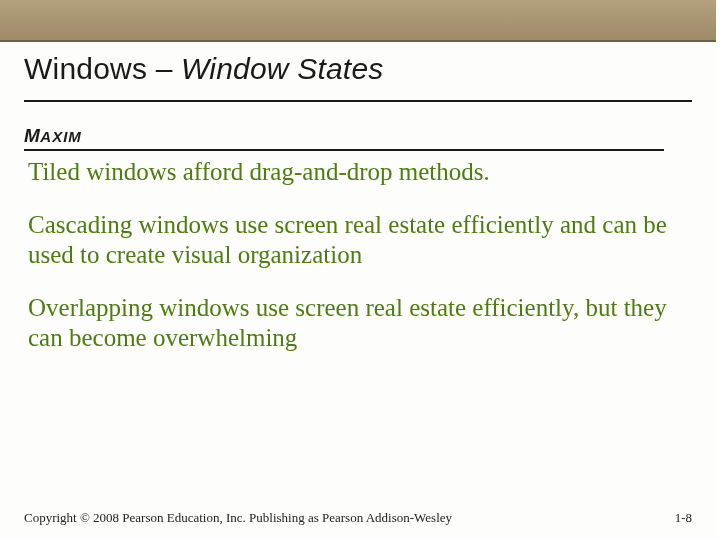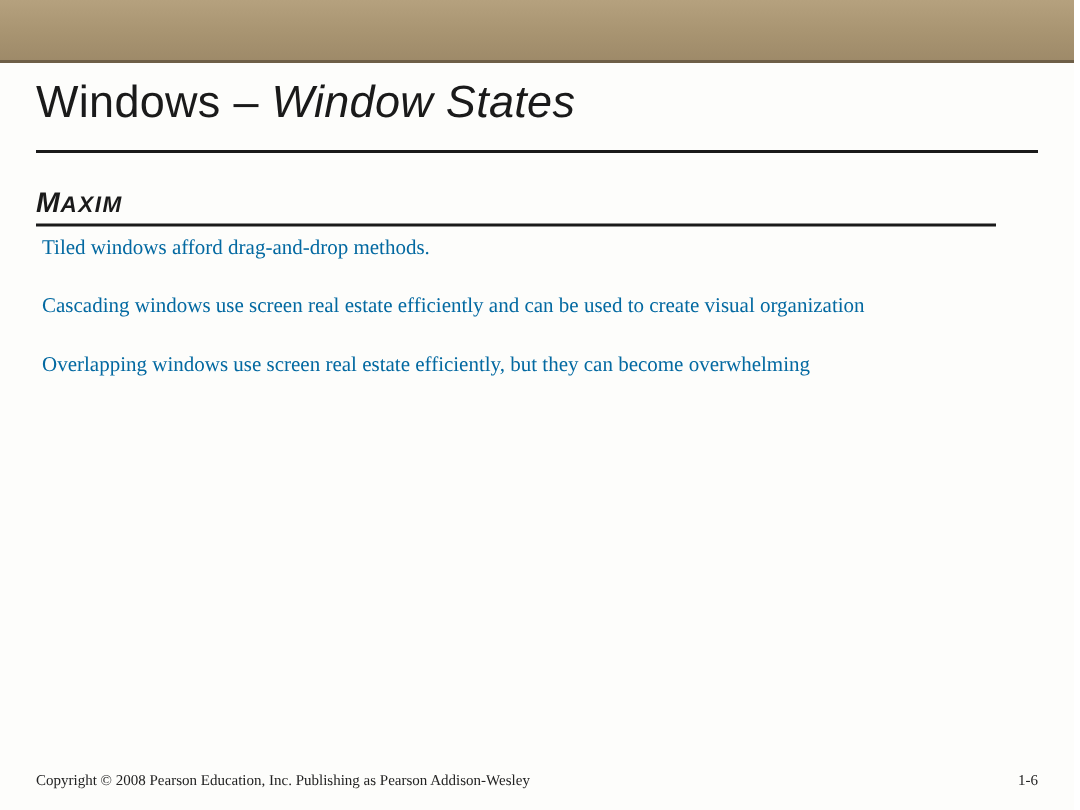--- a/index.html
+++ b/index.html
@@ -58,34 +58,34 @@
     letter-spacing: 1px;
   }
   .maxim-rule {
     height: 2px;
     background: #1a1a1a;
     width: 640px;
     margin-top: 3px;
   }
   .body-text {
     margin: 6px 28px 0 28px;
-    font-size: 14px;
+    font-size: 25px;
     line-height: 1.22;
-    color: #0369a1;
+    color: #4d7c0f;
   }
   .para { margin-bottom: 22px; }
   .footer {
     position: absolute;
     bottom: 14px;
     left: 24px;
     right: 24px;
     display: flex;
     justify-content: space-between;
     align-items: baseline;
-    font-size: 10px;
+    font-size: 13px;
     color: #222;
     font-family: "Times New Roman", Times, serif;
   }
 </style>
 </head>
 <body>
 
 <div class="slide">
 
   <div class="top-bar"></div>
@@ -105,16 +105,16 @@
   </div>
 
   <div class="body-text">
     <p class="para">Tiled windows afford drag-and-drop methods.</p>
     <p class="para">Cascading windows use screen real estate efficiently and can be used to create visual organization</p>
     <p class="para">Overlapping windows use screen real estate efficiently, but they can become overwhelming</p>
   </div>
 
   <div class="footer">
     <span>Copyright © 2008 Pearson Education, Inc. Publishing as Pearson Addison-Wesley</span>
-    <span>1-6</span>
+    <span>1-8</span>
   </div>
 
 </div>
 
 </body></html>

